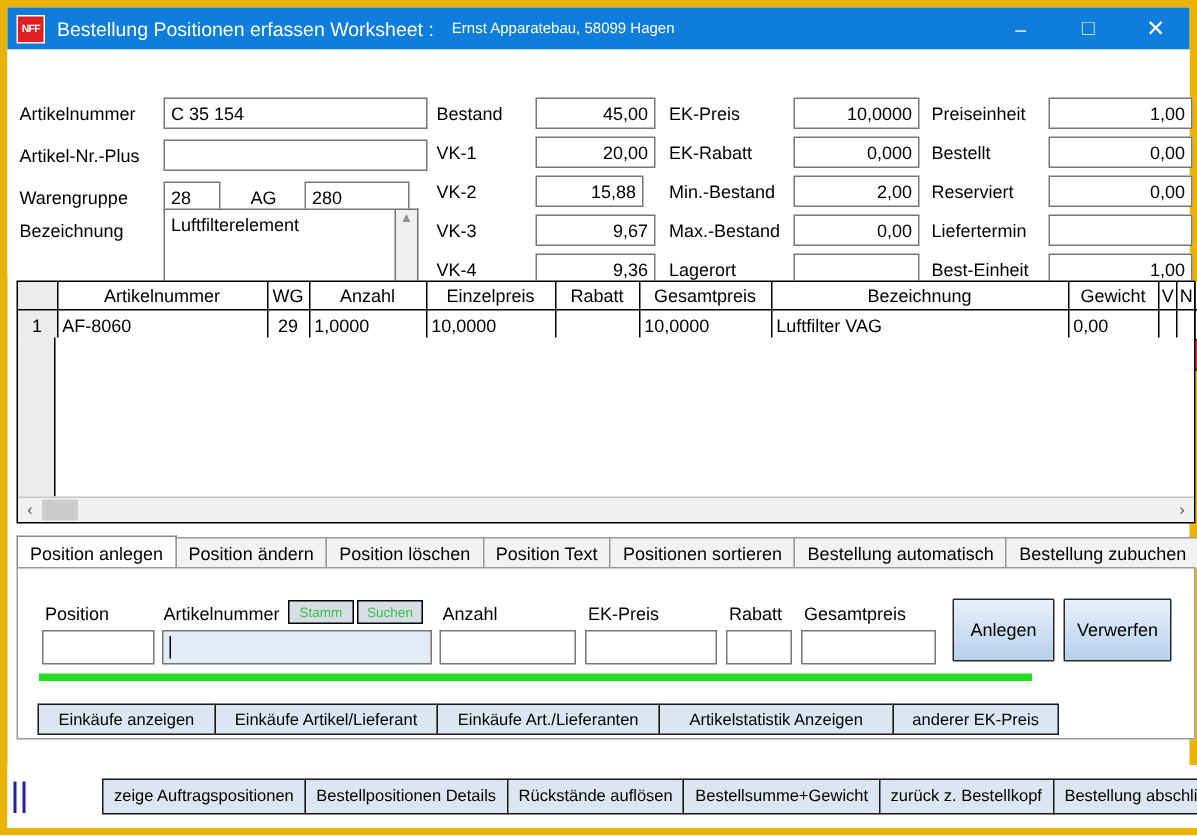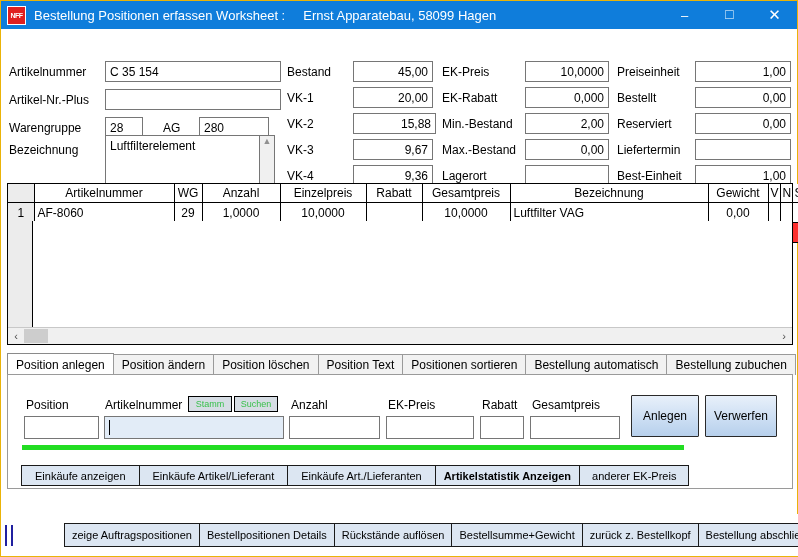--- a/index.html
+++ b/index.html
@@ -4,37 +4,37 @@
 <style>
   html,body{margin:0;padding:0;}
   body{
     width:798px;height:557px;overflow:hidden;
     font-family:"Liberation Sans", sans-serif;
     font-size:12px;color:#000;background:#fff;
   }
   .app{
     width:798px;height:557px;position:relative;
     box-sizing:border-box;
-    border:1px solid #eab308;background:#fff;
+    border:5px solid #eab308;background:#fff;
   }
   
   .titlebar{
     height:28px;background:#0f7ddb;display:flex;align-items:center;
     box-sizing:border-box;
   }
   .app-icon{
     width:17px;height:17px;margin-left:6px;margin-right:8px;
     background:#e02020;border:1px solid #ffffff;
     display:flex;align-items:center;justify-content:center;
     font-size:7px;font-weight:bold;color:#fff;letter-spacing:-0.5px;
     font-family:"Liberation Sans", sans-serif;
     flex:0 0 auto;
   }
   .title-text{color:#fff;font-size:13px;white-space:nowrap;}
-  .title-sub{color:#fff;font-size:13px;white-space:nowrap;margin-left:18px;}
+  .title-sub{color:#fff;font-size:10px;white-space:nowrap;margin-left:12px;}
   .win-btns{margin-left:auto;display:flex;height:28px;}
   .win-btn{
     width:45px;height:28px;display:flex;align-items:center;justify-content:center;
     color:#fff;font-size:13px;
   }
   .win-btn.sq{font-size:12px;color:#bcdcf5;}
   .win-btn.cl{font-size:15px;}
   
   .form-area{position:relative;height:150px;background:#fff;}
   .lbl{position:absolute;font-size:12px;color:#000;white-space:nowrap;}
@@ -75,21 +75,21 @@
   }
   table.grid th.rowhdr{background:#ececec;}
   table.grid td{
     border:1px solid #000;border-top:none;border-left:none;
     font-size:12px;height:19px;padding:0 3px;white-space:nowrap;overflow:hidden;
     background:#fff;
   }
   table.grid td.num{background:#ececec;text-align:center;}
   tr.sel td{background:#fc2f2f;color:#fff;}
   tr.sel td.num{background:#ececec;color:#000;}
-  .ta-right{text-align:center;}
+  .ta-right{text-align:left;}
   .ta-center{text-align:center;}
   .grid-body{position:absolute;left:0;top:37px;right:0;bottom:17px;background:#fff;}
   .grid-body-left{position:absolute;left:0;top:0;width:24px;bottom:0;background:#ececec;border-right:1px solid #000;}
   .hscroll{
     position:absolute;left:0;right:0;bottom:0;height:16px;background:#f0f0f0;
     border-top:1px solid #c8c8c8;display:flex;align-items:center;
   }
   .hs-arrow{width:16px;text-align:center;color:#505050;font-size:11px;}
   .hs-track{flex:1;height:16px;position:relative;}
   .hs-thumb{position:absolute;left:0;top:1px;width:24px;height:14px;background:#cdcdcd;}
@@ -194,21 +194,21 @@
     <div class="ta-scroll" style="left:259px;top:106px;height:70px;">
       <span>▲</span>
       <span>▼</span>
     </div>
 
     <div class="lbl" style="left:286px;top:36px;">Bestand</div>
     <input class="fld r" style="left: 352px; top: 32px; width: 80px;" value="45,00">
     <div class="lbl" style="left:286px;top:62px;">VK-1</div>
     <input class="fld r" style="left: 352px; top: 58px; width: 80px;" value="20,00">
     <div class="lbl" style="left:286px;top:88px;">VK-2</div>
-    <input class="fld r" style="left: 352px; top: 84px; width: 83px;" value="15,88">
+    <input class="fld r" style="left: 352px; top: 84px; width: 72px;" value="15,88">
     <div class="lbl" style="left:286px;top:114px;">VK-3</div>
     <input class="fld r" style="left: 352px; top: 110px; width: 80px;" value="9,67">
     <div class="lbl" style="left:286px;top:140px;">VK-4</div>
     <input class="fld r" style="left: 352px; top: 136px; width: 80px;" value="9,36">
     <div class="lbl" style="left:286px;top:166px;">BVK-Preis</div>
     <input class="fld r" style="left: 352px; top: 162px; width: 80px;" value="0,00">
 
     <div class="lbl" style="left:441px;top:36px;">EK-Preis</div>
     <input class="fld r" style="left: 524px; top: 32px; width: 84px;" value="10,0000">
     <div class="lbl" style="left:441px;top:62px;">EK-Rabatt</div>
@@ -351,21 +351,21 @@
     <div class="bigbtn" style="left:623px;top:20px;width:68px;height:42px;">Anlegen</div>
     <div class="bigbtn" style="left:697px;top:20px;width:72px;height:42px;">Verwerfen</div>
 
     <div class="greenbar" style="left:14px;top:70px;width:662px;"></div>
   </div>
 
   <div class="btnrow">
     <div class="flatbtn">Einkäufe anzeigen</div>
     <div class="flatbtn">Einkäufe Artikel/Lieferant</div>
     <div class="flatbtn">Einkäufe Art./Lieferanten</div>
-    <div class="flatbtn" style="padding:0 8px;font-weight:bold;">Artikelstatistik Anzeigen</div>
+    <div class="flatbtn" style="padding:0 20px;">Artikelstatistik Anzeigen</div>
     <div class="flatbtn" style="padding:0 12px;">anderer EK-Preis</div>
   </div>
 
   <div class="bottombar">
     <div class="gridicon">
       <div class="gi-row">
           <div class="gi-c" style="background:#1414b4"></div>
           <div class="gi-c" style="background:#1414b4"></div>
           <div class="gi-c" style="background:#1414b4"></div>
           <div class="gi-c" style="background:#1414b4"></div>

